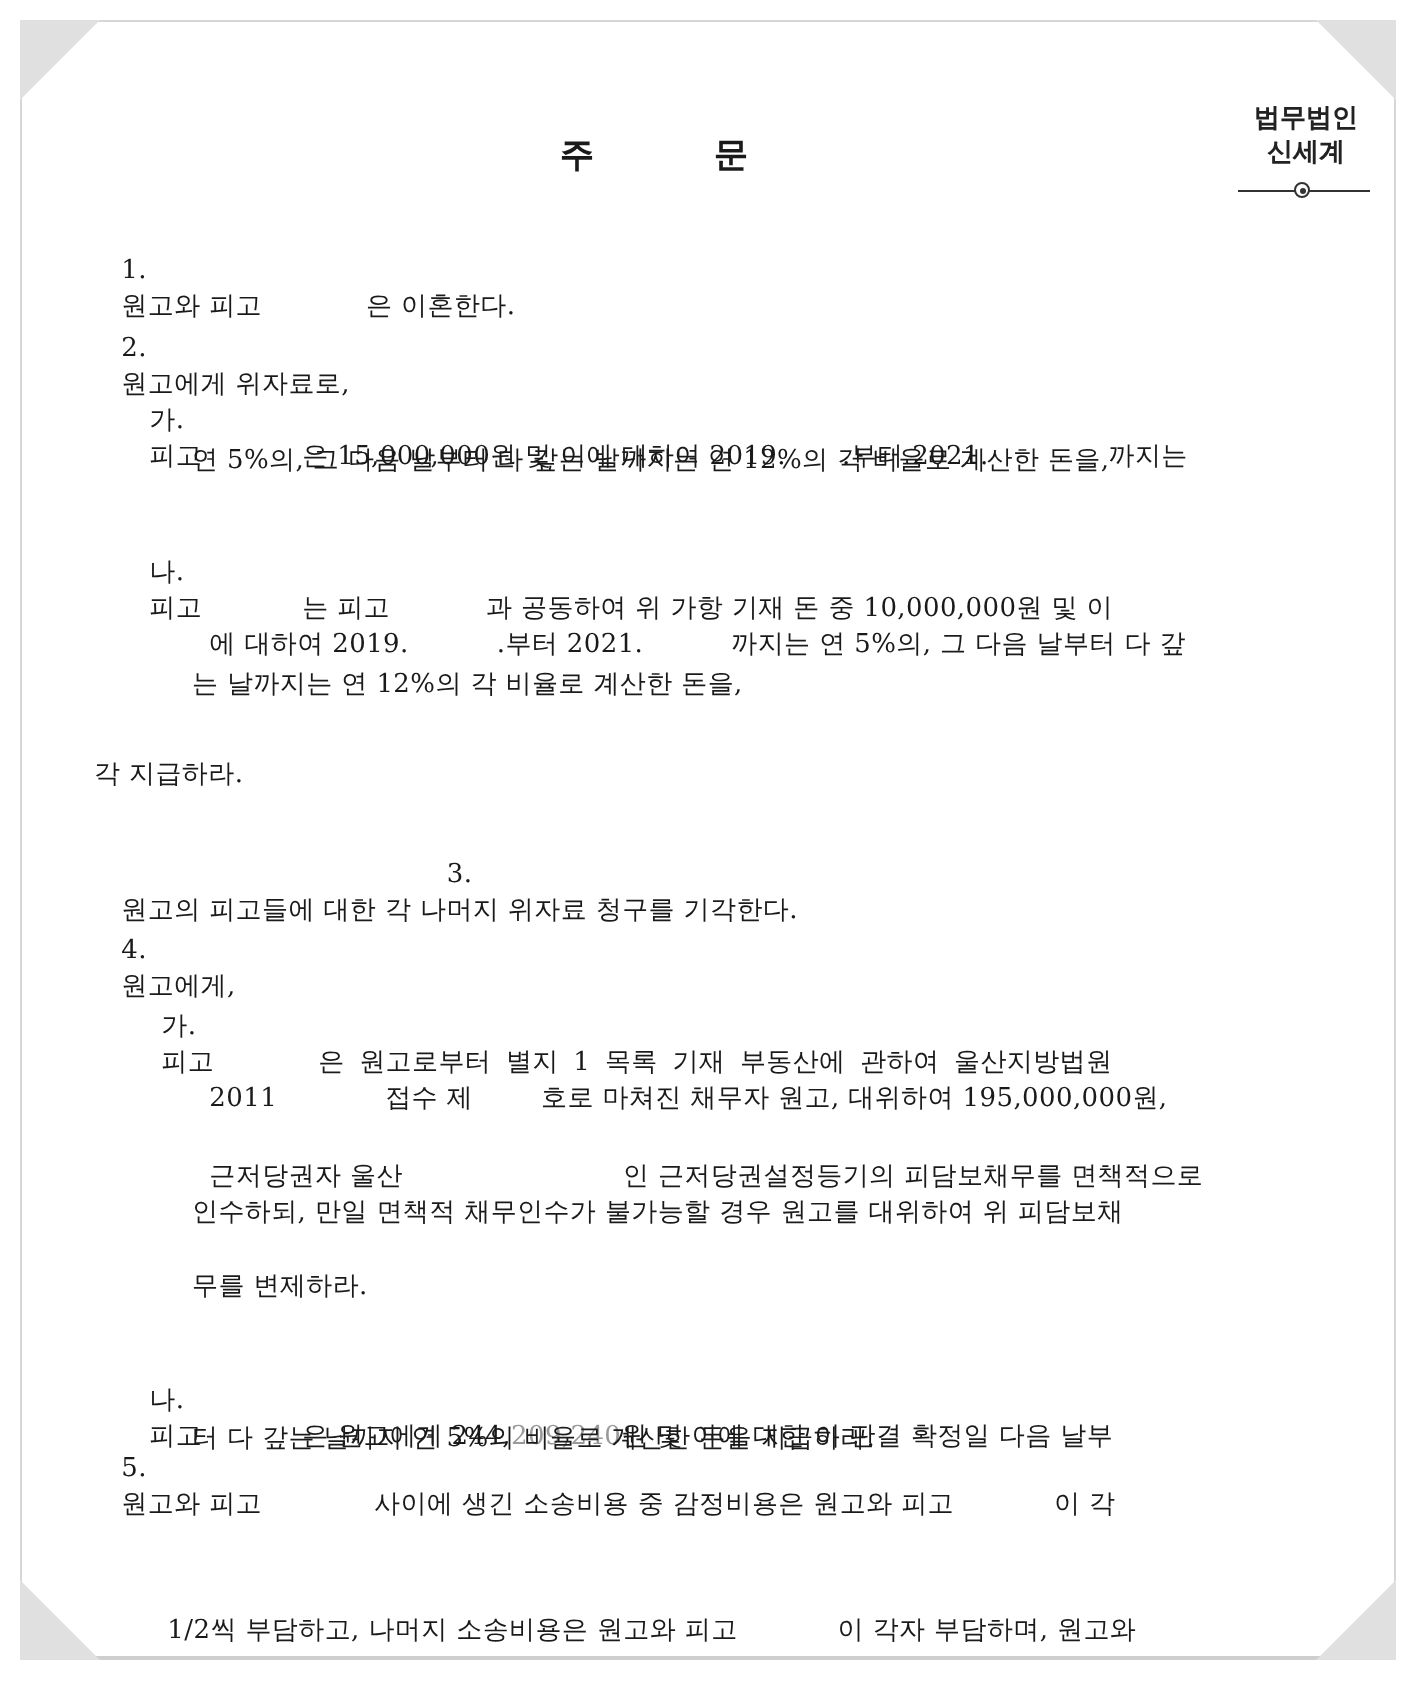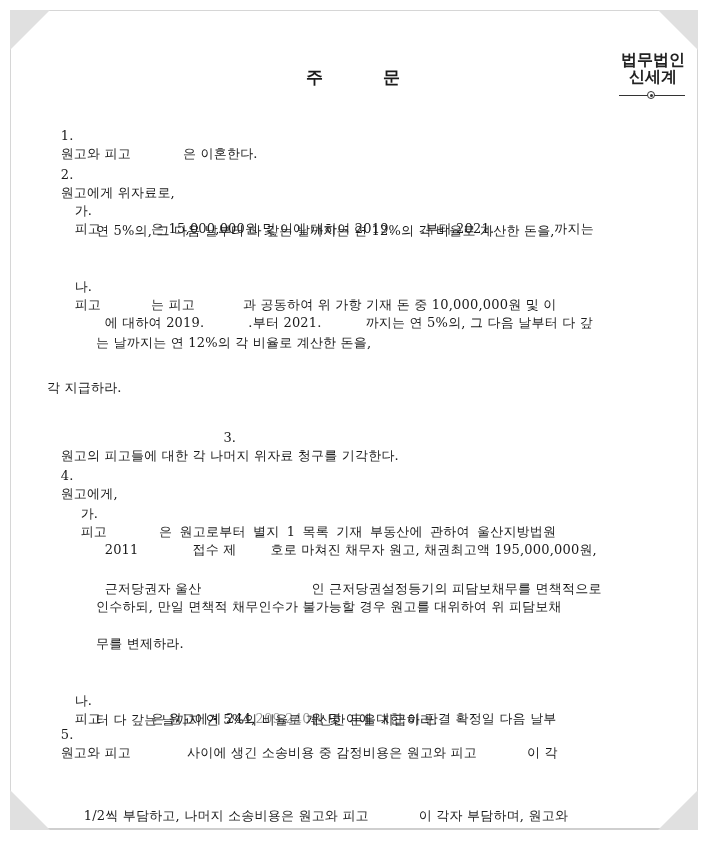--- a/index.html
+++ b/index.html
@@ -6,24 +6,24 @@
   body { width:708px; height:842px; position:relative; overflow:hidden;
          font-family: "DejaVu Serif", "Liberation Serif", serif; color:#1a1a1a; }
   .page { position:absolute; left:10px; top:10px; width:688px; height:820px;
           border:1px solid #d6d6d6; border-bottom:2px solid #cfcfcf; background:#fff; box-sizing:border-box; }
   .corner { position:absolute; width:0; height:0; }
   .c-tl { left:10px; top:10px; border-top:40px solid #e0e0e0; border-right:40px solid transparent; }
   .c-tr { right:10px; top:10px; border-top:40px solid #e0e0e0; border-left:40px solid transparent; }
   .c-bl { left:10px; bottom:12px; border-bottom:40px solid #e0e0e0; border-right:40px solid transparent; }
   .c-br { right:10px; bottom:12px; border-bottom:40px solid #e0e0e0; border-left:40px solid transparent; }
   .line { position:absolute; white-space:pre; font-size:13px; line-height:18px; letter-spacing:0.2px; }
-  .title { position:absolute; left:0; width:708px; top:66px; text-align:center; font-size:17px; font-weight:bold;
+  .title { position:absolute; left:0; width:656px; top:66px; text-align:center; font-size:17px; font-weight:bold;
            font-family:"DejaVu Sans","Liberation Sans",sans-serif; word-spacing:50px; letter-spacing:2px; }
   .logo { position:absolute; left:615px; top:51px; width:76px; text-align:center;
-          font-family:"DejaVu Sans","Liberation Sans",sans-serif; font-size:16px; font-weight:bold; line-height:17px; color:#222; }
+          font-family:"DejaVu Sans","Liberation Sans",sans-serif; font-size:13px; font-weight:bold; line-height:17px; color:#222; }
   .logo-mark { position:absolute; left:619px; top:95px; width:66px; height:1px; background:#333; }
   .logo-dot { position:absolute; left:647px; top:91px; width:8px; height:8px; border-radius:50%;
               background:#fff; border:1px solid #333; box-sizing:border-box; }
   .logo-dot::after { content:""; position:absolute; left:2px; top:2px; width:3px; height:3px; border-radius:50%; background:#333; }
   .gap { display:inline-block; }
   .faded { color:#9a9a9a;margin-top:28px; }
 </style>
 </head>
 <body>
 
@@ -74,21 +74,21 @@
 
 <div class="line" style="left:52px; top:449px;">
   <span>4.</span>
   <span>원고에게,</span>
 </div>
 <div class="line" style="left:66px; top:487px; word-spacing:3px;">
   <span>가.</span>
   <span>피고</span><span class="gap" style="width:52px"></span><span>은 원고로부터 별지 1 목록 기재 부동산에 관하여 울산지방법원</span>
 </div>
 <div class="line" style="left:96px; top:523px;">
-  <span>2011</span><span class="gap" style="width:54px"></span><span>접수 제</span><span class="gap" style="width:34px"></span><span>호로 마쳐진 채무자 원고, 채권최고액 195,000,000원,</span>
+  <span>2011</span><span class="gap" style="width:54px"></span><span>접수 제</span><span class="gap" style="width:34px"></span><span>호로 마쳐진 채무자 원고, 대위하여 195,000,000원,</span>
 </div>
 <div class="line" style="left:96px; top:562px;">
   <span>근저당권자 울산</span><span class="gap" style="width:110px"></span><span>인 근저당권설정등기의 피담보채무를 면책적으로</span>
 </div>
 <div class="line" style="left:96px; top:598px;">인수하되, 만일 면책적 채무인수가 불가능할 경우 원고를 대위하여 위 피담보채</div>
 <div class="line" style="left:96px; top:635px;">무를 변제하라.</div>
 
 <div class="line" style="left:66px; top:674px;">
   <span>나.</span>
   <span>피고</span><span class="gap" style="width:50px"></span><span>은 원고에게 244,</span><span class="faded">209,240</span><span>원 및 이에 대한 이 판결 확정일 다음 날부</span>

